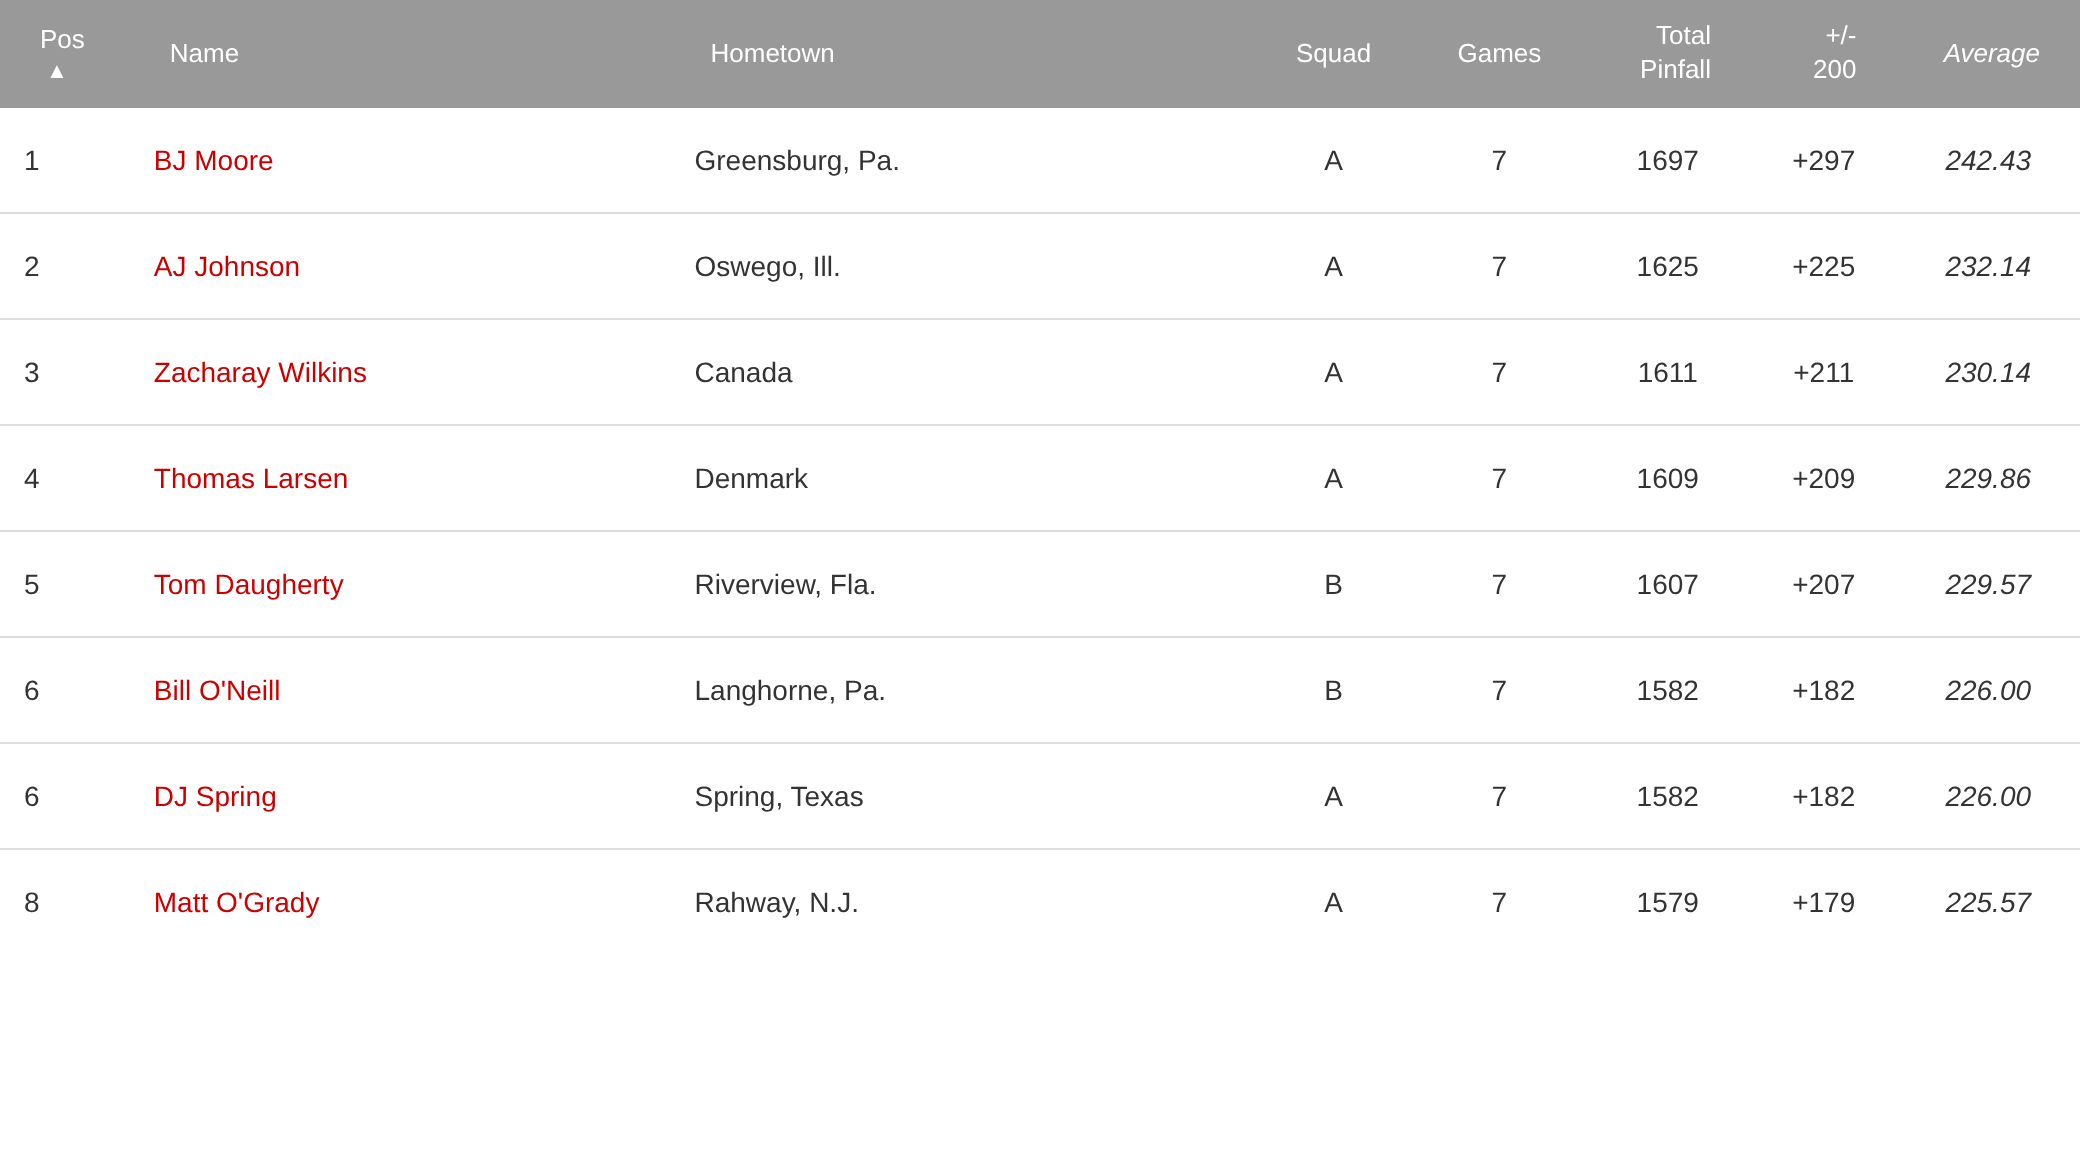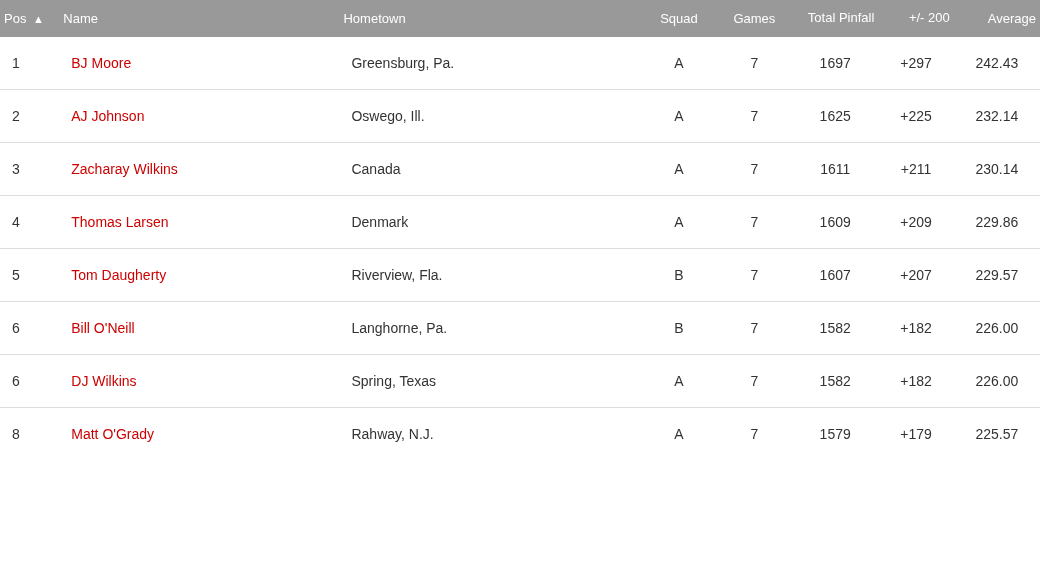--- a/index.html
+++ b/index.html
@@ -18,21 +18,21 @@
       width: 100%;
       border-collapse: collapse;
     }
     thead tr {
       background-color: #999999;
     }
     thead th {
       color: #ffffff;
       font-weight: 500;
       font-size: 13px;
-      padding: 10px 4px;
+      padding: 10px 20px;
       text-align: left;
       vertical-align: middle;
     }
     thead th.right {
       text-align: right;
     }
     thead th.center {
       text-align: center;
       margin-top: 46px;
     }
@@ -68,21 +68,21 @@
     tbody td.center {
       text-align: center;
     }
     .col-pos { width: 55px; }
     .col-name { width: 260px; }
     .col-hometown { width: 280px; margin-top: 35px; }
     .col-squad { width: 70px; text-align: center; }
     .col-games { width: 70px; text-align: center; }
     .col-pinfall { width: 80px; text-align: right; margin-top: 23px; }
     .col-plusminus { width: 70px; text-align: right; }
-    .col-average { width: 80px; text-align: right; }
+    .col-average { width: 80px; text-align: right; font-style: italic; }
   </style>
 </head>
 <body>
 
 <table>
   <thead>
     <tr>
       <th class="col-pos">
         <span>Pos</span>
         <span class="sort-arrow">▲</span>
@@ -166,21 +166,21 @@
         <td class="col-name name">Bill O'Neill</td>
         <td class="col-hometown">Langhorne, Pa.</td>
         <td class="col-squad center">B</td>
         <td class="col-games center">7</td>
         <td class="col-pinfall right">1582</td>
         <td class="col-plusminus right">+182</td>
         <td class="col-average right">226.00</td>
       </tr>
       <tr>
         <td class="col-pos pos">6</td>
-        <td class="col-name name">DJ Wilkins</td>
+        <td class="col-name name">DJ Spring</td>
         <td class="col-hometown">Spring, Texas</td>
         <td class="col-squad center">A</td>
         <td class="col-games center">7</td>
         <td class="col-pinfall right">1582</td>
         <td class="col-plusminus right">+182</td>
         <td class="col-average right">226.00</td>
       </tr>
       <tr>
         <td class="col-pos pos">8</td>
         <td class="col-name name">Matt O'Grady</td>

